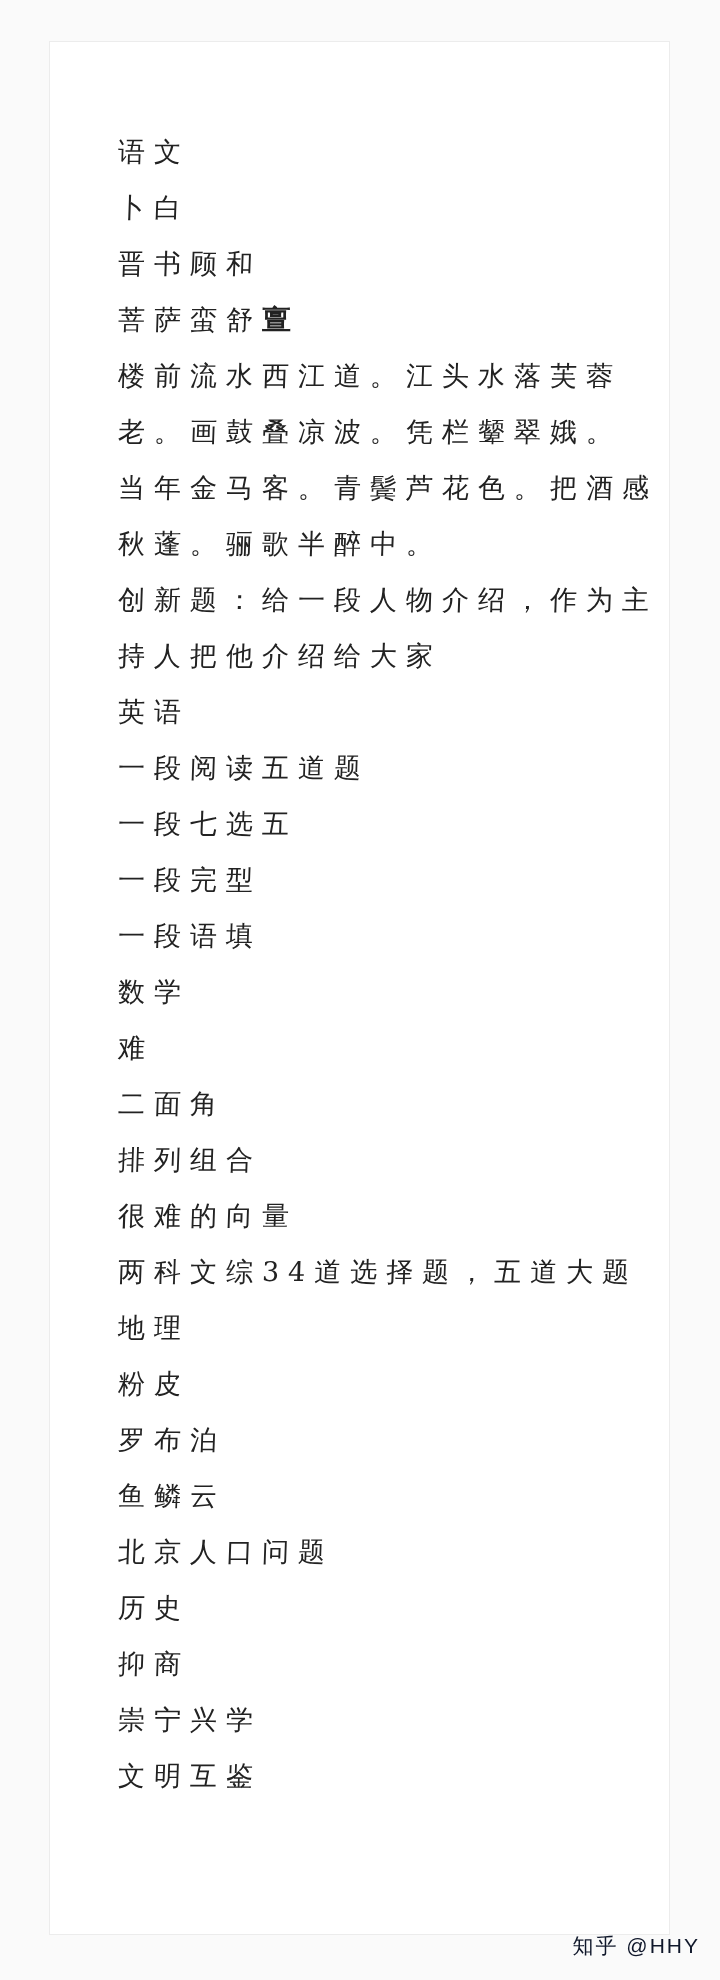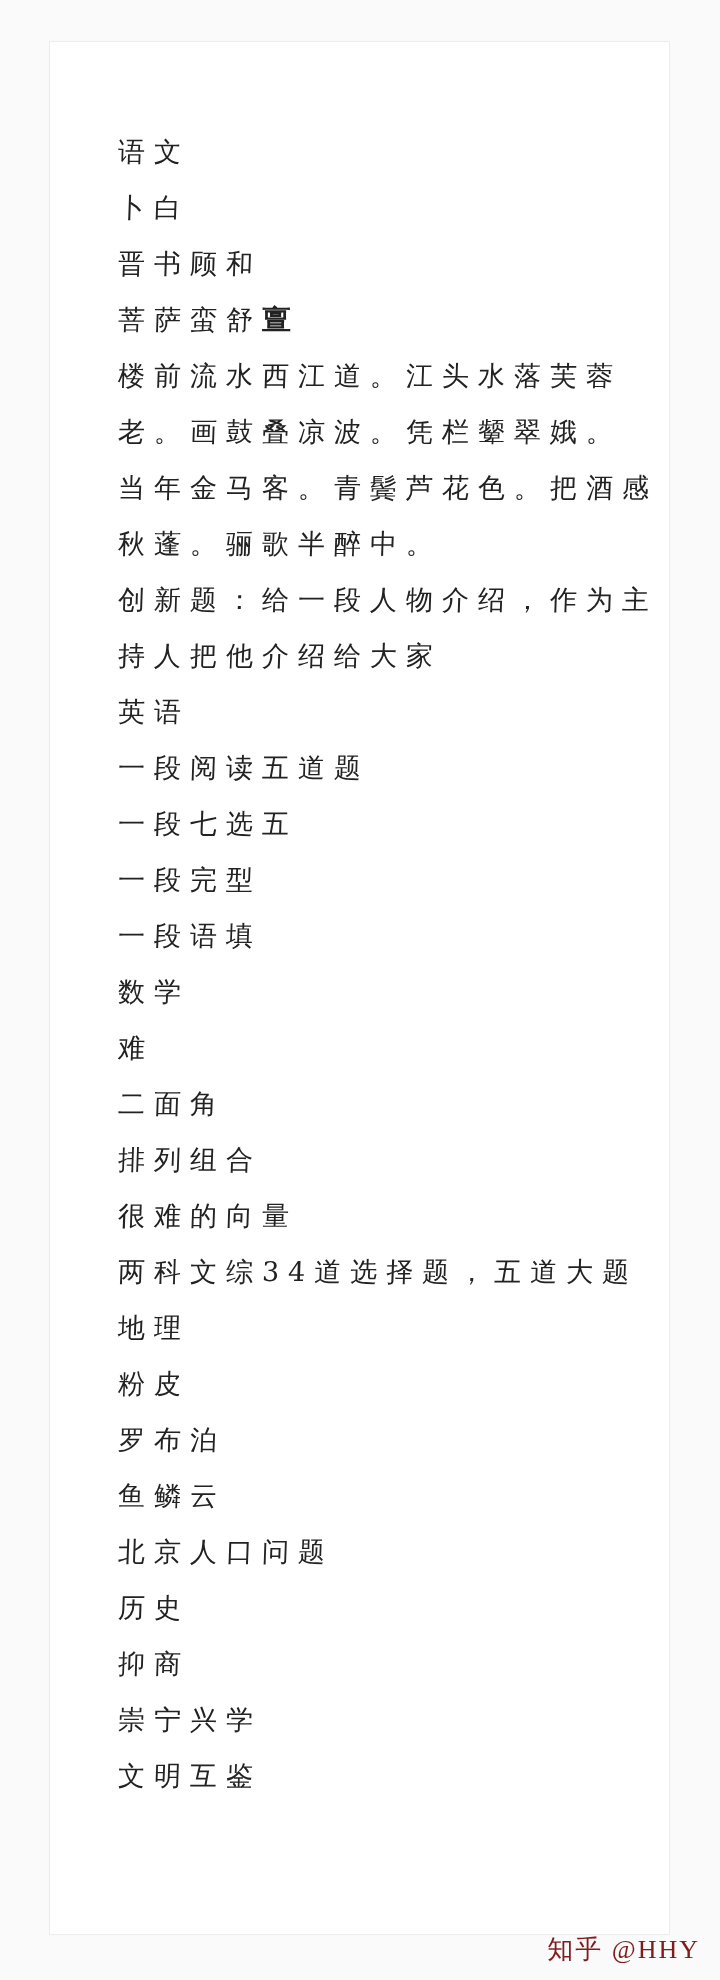--- a/index.html
+++ b/index.html
@@ -45,24 +45,24 @@
     font-family: "DejaVu Serif", serif;
     font-weight: 700;
     letter-spacing: 0;
     font-size: 29px;
     transform: none;
   }
   .watermark {
     position: absolute;
     top: 1932px;
     right: 20px;
-    font-size: 26px;
+    font-size: 21px;
     letter-spacing: 2px;
-    color: #7f1d1d;
-    font-family: Liberation Serif, serif;
+    color: #0f172a;
+    font-family: Liberation Sans, sans-serif;
   }
 </style>
 </head>
 <body>
 
 <div class="card">
   <div class="line">
       <span class="hw">语文</span>
     </div>
   <div class="line">

